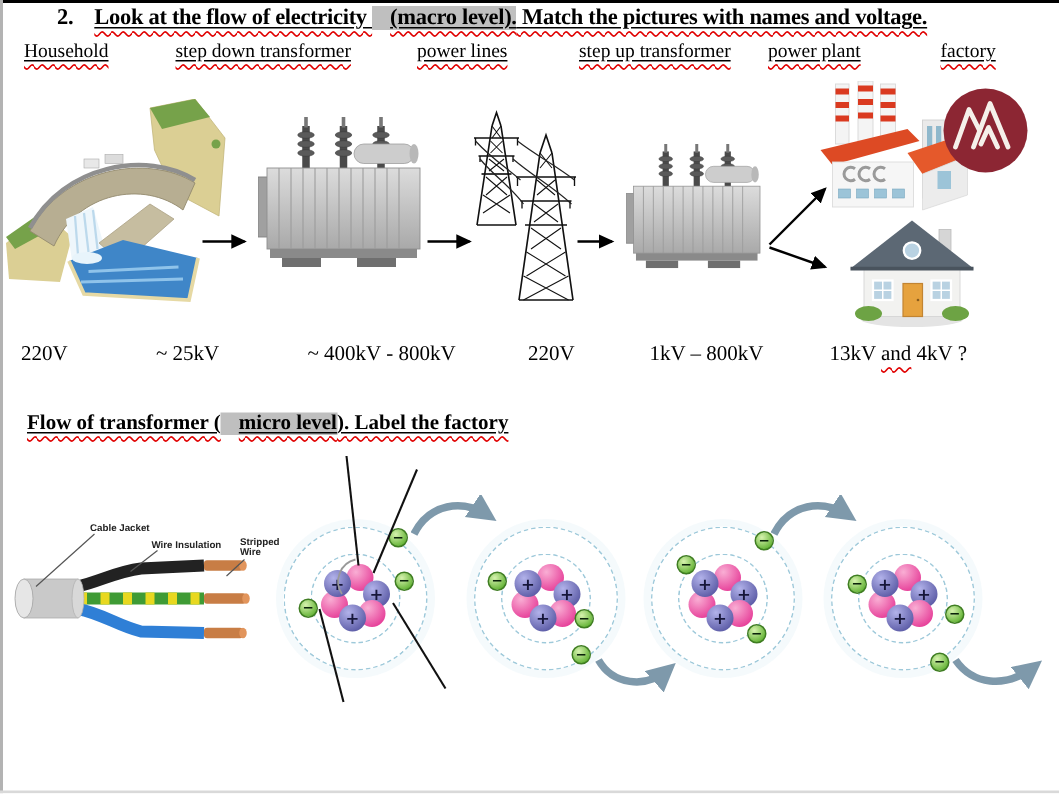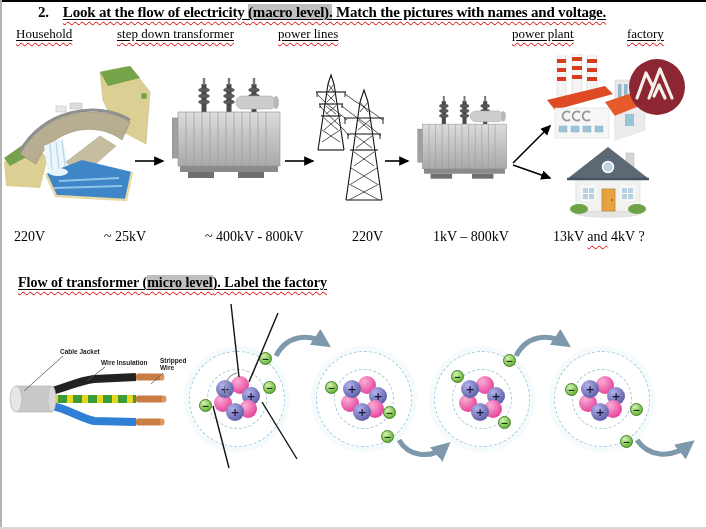--- a/index.html
+++ b/index.html
@@ -8,21 +8,21 @@
   .edge-top{position:absolute;left:0;top:0;width:706px;height:2px;background:#000;}
   .edge-left{position:absolute;left:0;top:0;width:2px;height:529px;background:#b3b3b3;}
   .edge-bottom{position:absolute;left:0;top:527px;width:706px;height:2px;background:#d9d9d9;}
   .abs{position:absolute;}
   .nowrap{white-space:nowrap;}
   
   .uw{text-decoration-line:underline;text-decoration-style:wavy;text-decoration-color:#e00000;
       text-decoration-thickness:1px;text-underline-offset:3.5px;}
   .ub{text-decoration-line:underline;text-decoration-style:solid;text-decoration-color:#000;
       text-decoration-thickness:1px;text-underline-offset:2px;text-decoration:underline;}
-  .hl{background:#bfbfbf;}
+  .hl{background:#bfbfbf;padding-left:12px;}
   .title-row{left:38px;top:4px;font-weight:bold;font-size:15px;letter-spacing:-0.2px;}
   .title-num{margin-right:14px;}
   .name-label{top:26px;font-size:13px;}
   .volt{top:229px;font-size:14px;}
   .heading2{left:18px;top:275px;font-weight:bold;font-size:14px;}
   
   .atom{position:absolute;top:340px;width:120px;height:120px;}
   .orbit{position:absolute;border:1.3px dashed #9ec9da;border-radius:50%;box-sizing:border-box;}
   .orbit.outer{left:11px;top:11px;width:96px;height:96px;box-shadow:0 0 0 5px rgba(170,210,228,0.12);}
   .orbit.inner{left:29px;top:29px;width:60px;height:60px;}
@@ -88,20 +88,21 @@
     </defs>
   </svg>
 
   <div class="abs title-row nowrap">
     <span class="title-num">2.</span><span class="uw"><span class="ub">Look at the flow of electricity </span><span class="ub hl">(macro level).</span><span class="ub"> Match the pictures with names and voltage.</span></span>
   </div>
 
   <span class="abs name-label uw" style="left:16px"><span class="ub">Household</span></span>
   <span class="abs name-label uw" style="left:117px"><span class="ub">step down transformer</span></span>
   <span class="abs name-label uw" style="left:278px"><span class="ub">power lines</span></span>
+  <span class="abs name-label uw" style="left:386px"><span class="ub">step up transformer</span></span>
   <span class="abs name-label uw" style="left:512px"><span class="ub">power plant</span></span>
   <span class="abs name-label uw" style="left:627px"><span class="ub">factory</span></span>
 
   <svg class="abs" style="left:4px;top:66px" width="152" height="142" viewBox="0 0 152 142">
     <polygon points="96,6 126,0 146,26 142,78 112,62 99,34" fill="#dbcf94" stroke="#c2b478" stroke-width="0.5"></polygon>
     <polygon points="96,6 126,0 136,12 104,20" fill="#76a24a"></polygon>
     <circle cx="140" cy="30" r="3" fill="#76a24a"></circle>
     <polygon points="0,96 26,76 44,92 36,122 2,120" fill="#dbcf94"></polygon>
     <polygon points="0,92 20,78 28,88 6,100" fill="#76a24a"></polygon>
     <path d="M16,88 C38,46 94,36 126,56 L118,74 C92,54 48,62 32,98 Z" fill="#b7ae92" stroke="#938a6e" stroke-width="0.6"></path>

